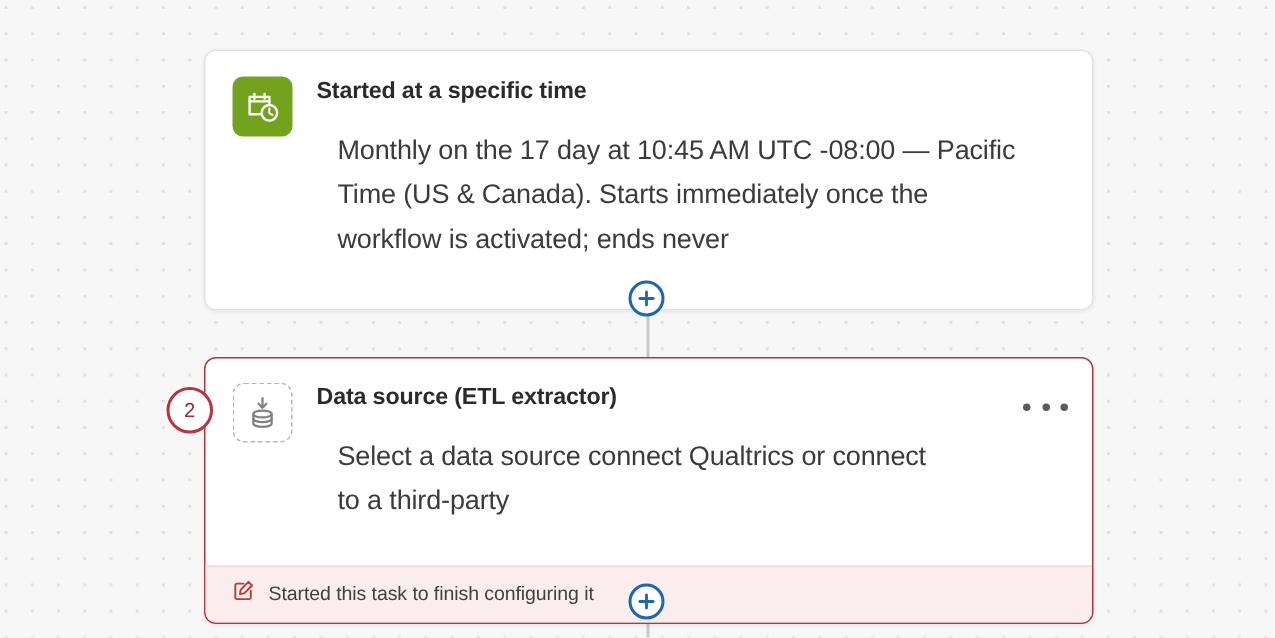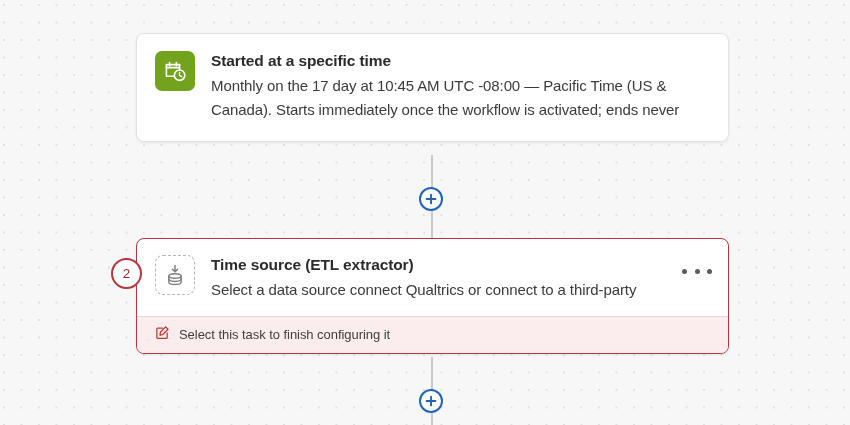--- a/index.html
+++ b/index.html
@@ -116,24 +116,24 @@
   }
   .card-title {
     font-size: 15.5px;
     font-weight: bold;
     color: #2b2b2b;
     line-height: 1.35;
     margin: 0 0 2px 0;
     letter-spacing: -0.1px;
   }
   .card-desc {
-    font-size: 15px;
+    font-size: 18px;
     color: #3b3b3b;
     line-height: 1.63;
-    margin: 0;
+    margin: 14px;
     letter-spacing: -0.1px;
   }
   .card-trigger .card-text { padding-right: 4px; }
   .card-task .card-text { padding-right: 62px; }
 
   
   .ellipsis-btn {
     position: absolute;
     top: 23px;
     right: 16px;
@@ -237,39 +237,39 @@
           <g fill="none" stroke="#808080" stroke-width="1.5" stroke-linecap="round" stroke-linejoin="round">
             <path d="M12 2.4v6.0"></path>
             <path d="M9.4 6.2L12 8.8l2.6-2.6"></path>
             <ellipse cx="12" cy="13.0" rx="6.1" ry="2.3"></ellipse>
             <path d="M5.9 13.0v3.1c0 1.27 2.73 2.3 6.1 2.3s6.1-1.03 6.1-2.3v-3.1"></path>
             <path d="M5.9 16.2v3.1c0 1.27 2.73 2.3 6.1 2.3s6.1-1.03 6.1-2.3v-3.1"></path>
           </g>
         </svg>
       </div>
       <div class="card-text">
-        <p class="card-title">Time source (ETL extractor)</p>
+        <p class="card-title">Data source (ETL extractor)</p>
         <p class="card-desc">Select a data source connect Qualtrics or connect to a third-party</p>
       </div>
       <div class="ellipsis-btn">
         <i></i>
         <i></i>
         <i></i>
       </div>
     </div>
     <div class="error-strip">
       <span>
         <svg width="15" height="15" viewBox="0 0 16 16" aria-hidden="true">
           <g fill="none" stroke="#c0392f" stroke-width="1.35" stroke-linecap="round" stroke-linejoin="round">
             <path d="M13.0 8.3v4.9a1.1 1.1 0 0 1-1.1 1.1H3.1A1.1 1.1 0 0 1 2 13.2V4.4a1.1 1.1 0 0 1 1.1-1.1h4.8"></path>
             <path d="M11.3 2.0l2.6 2.6-5.6 5.6-3.0.5.5-3.0z"></path>
           </g>
         </svg>
       </span>
-      <span class="error-text">Select this task to finish configuring it</span>
+      <span class="error-text">Started this task to finish configuring it</span>
     </div>
   </div>
 
   <div class="plus-btn plus-2">
     <svg width="12" height="12" viewBox="0 0 12 12" aria-hidden="true">
       <g stroke="#1f65b7" stroke-width="1.9" stroke-linecap="round">
         <path d="M6 1.6v8.8"></path>
         <path d="M1.6 6h8.8"></path>
       </g>
     </svg>

